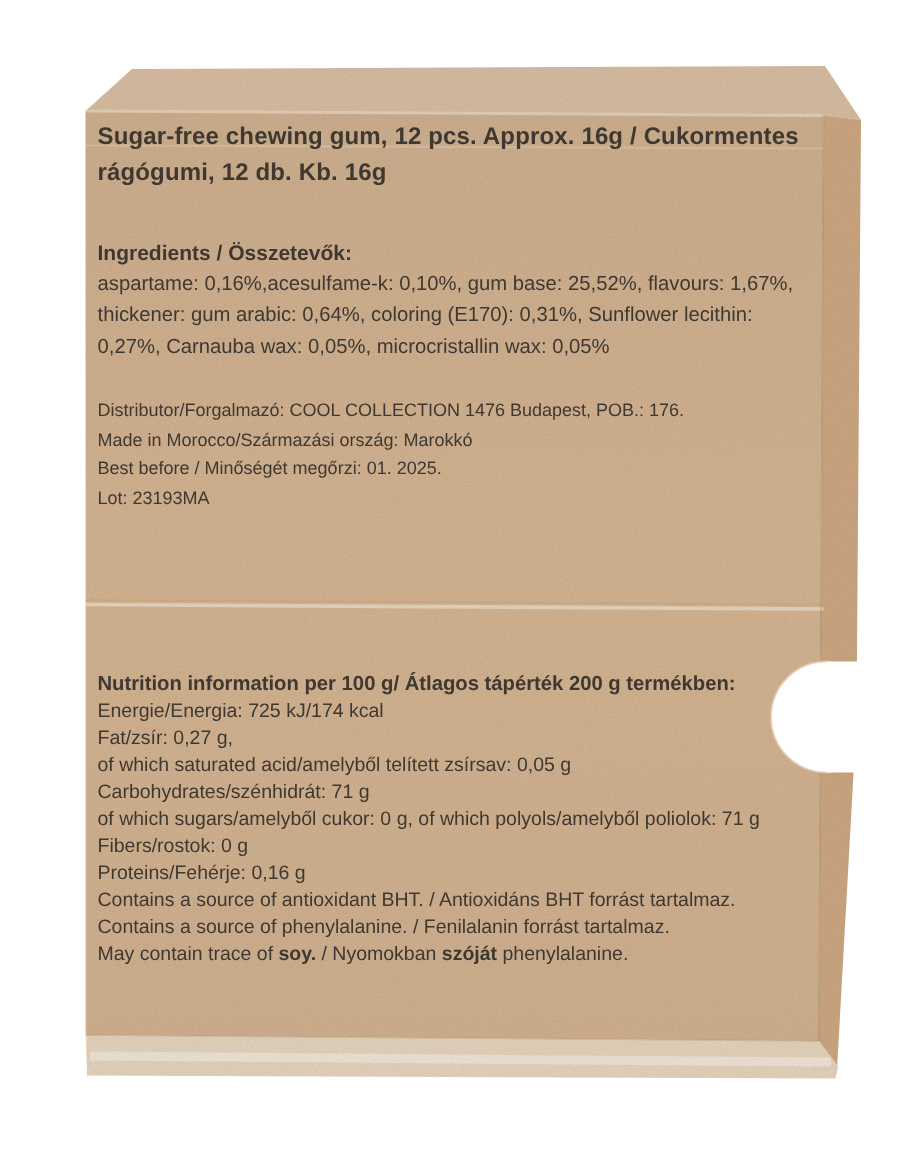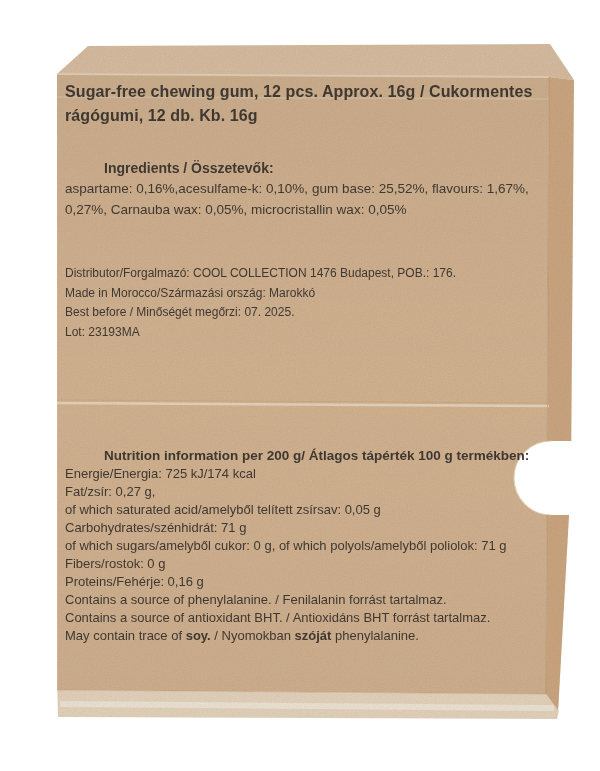--- a/index.html
+++ b/index.html
@@ -31,21 +31,20 @@
     top: 80px;
     font-size: 16px;
     font-weight: bold;
     line-height: 23.5px;
     letter-spacing: 0.1px;
   }
   .section-heading {
     font-size: 14px;
     font-weight: bold;
     line-height: 20px;
-    margin-left: 39px;
   }
   .ingredients-heading { top: 158px; }
   .ingredients-block {
     top: 178px;
     font-size: 13.5px;
     line-height: 21px;
   }
   .distribution-block {
     top: 264px;
     font-size: 12px;
@@ -110,39 +109,40 @@
   </svg>
 
   <div class="label-text title-block">
     <div>Sugar-free chewing gum, 12 pcs. Approx. 16g / Cukormentes</div>
     <div>rágógumi, 12 db. Kb. 16g</div>
   </div>
 
   <div class="label-text section-heading ingredients-heading">Ingredients / Összetevők:</div>
   <div class="label-text ingredients-block">
     <div>aspartame: 0,16%,acesulfame-k: 0,10%, gum base: 25,52%, flavours: 1,67%,</div>
+    <div>thickener: gum arabic: 0,64%, coloring (E170): 0,31%, Sunflower lecithin:</div>
     <div>0,27%, Carnauba wax: 0,05%, microcristallin wax: 0,05%</div>
   </div>
 
   <div class="label-text distribution-block">
     <div>Distributor/Forgalmazó: COOL COLLECTION 1476 Budapest, POB.: 176.</div>
     <div>Made in Morocco/Származási ország: Marokkó</div>
-    <div>Best before / Minőségét megőrzi: 07. 2025.</div>
+    <div>Best before / Minőségét megőrzi: 01. 2025.</div>
     <div>Lot: 23193MA</div>
   </div>
 
-  <div class="label-text section-heading nutrition-heading">Nutrition information per 200 g/ Átlagos tápérték 100 g termékben:</div>
+  <div class="label-text section-heading nutrition-heading">Nutrition information per 100 g/ Átlagos tápérték 200 g termékben:</div>
   <div class="label-text nutrition-block">
     <div>Energie/Energia: 725 kJ/174 kcal</div>
     <div>Fat/zsír: 0,27 g,</div>
     <div>of which saturated acid/amelyből telített zsírsav: 0,05 g</div>
     <div>Carbohydrates/szénhidrát: 71 g</div>
     <div>of which sugars/amelyből cukor: 0 g, of which polyols/amelyből poliolok: 71 g</div>
     <div>Fibers/rostok: 0 g</div>
     <div>Proteins/Fehérje: 0,16 g</div>
+    <div>Contains a source of antioxidant BHT. / Antioxidáns BHT forrást tartalmaz.</div>
     <div>Contains a source of phenylalanine. / Fenilalanin forrást tartalmaz.</div>
-    <div>Contains a source of antioxidant BHT. / Antioxidáns BHT forrást tartalmaz.</div>
     <div class="trace-line">
       <span>May contain trace of </span><b>soy.</b><span> / Nyomokban </span><b>szóját</b><span> phenylalanine.</span>
     </div>
   </div>
 
 </div>
 
 </body></html>

